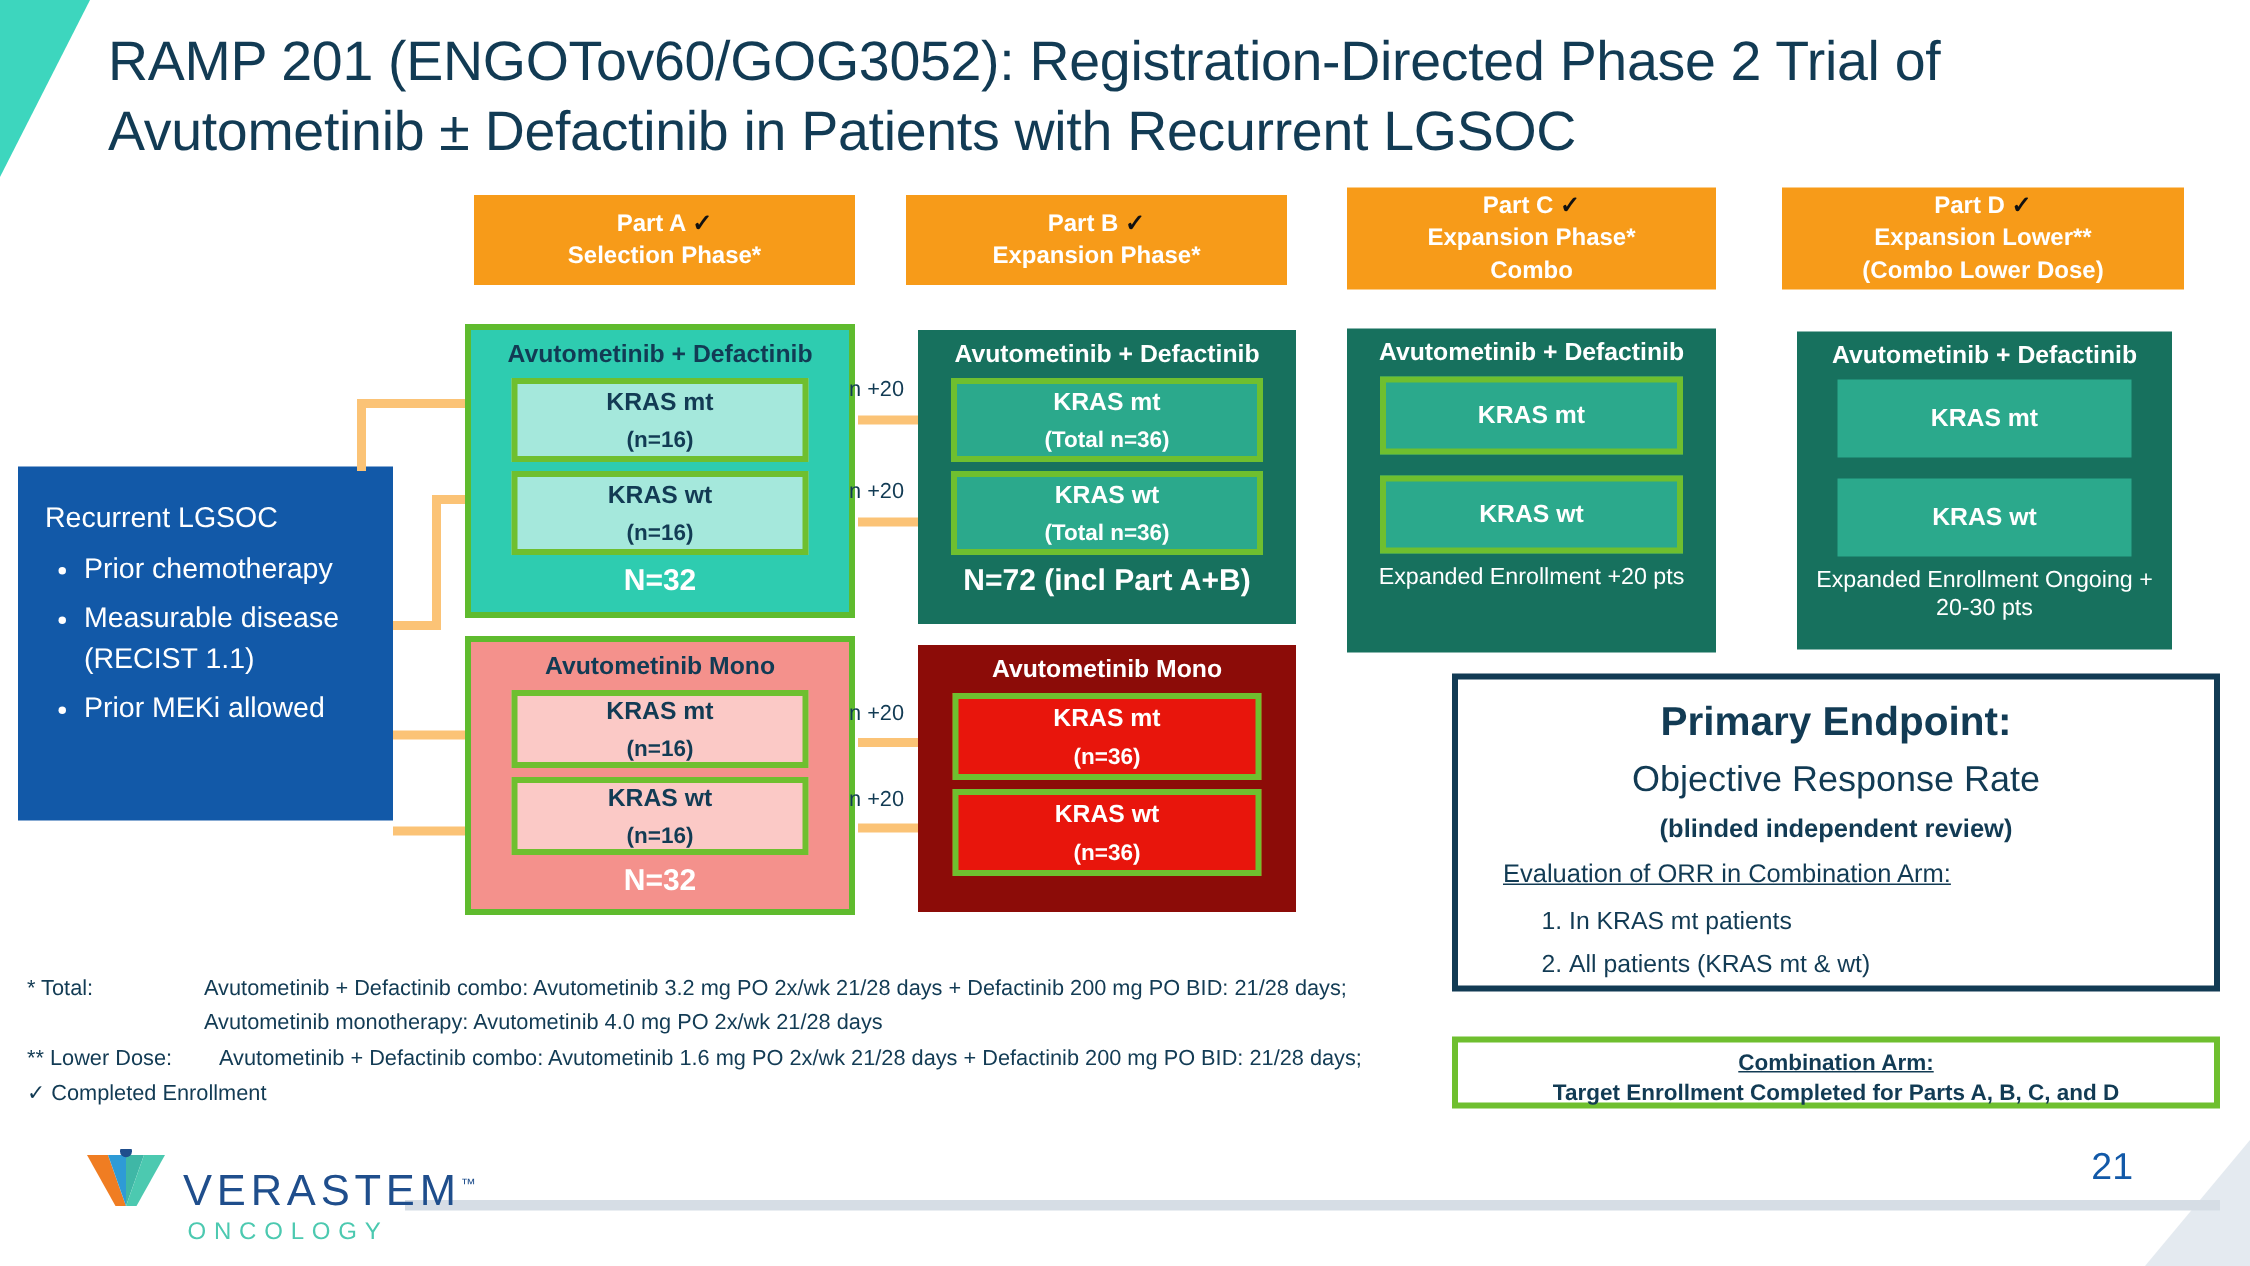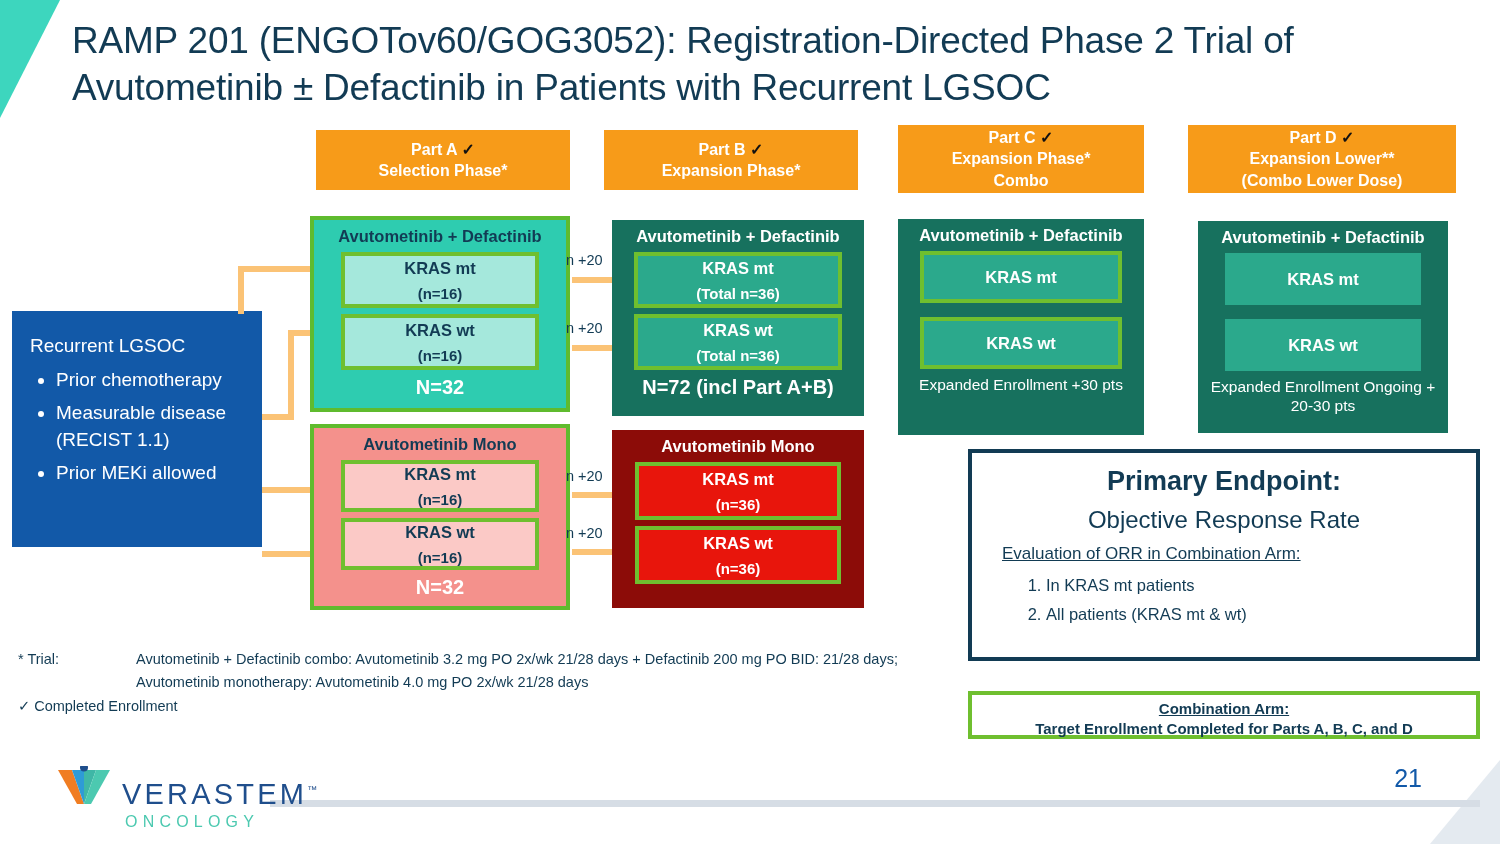--- a/index.html
+++ b/index.html
@@ -377,57 +377,62 @@
   </div>
 
   <div class="grp c-box" style="left:898px; top:219px; width:246px; height:216px;">
     <div class="grp-title">Avutometinib + Defactinib</div>
     <div class="sub" style="width:202px; height:52px;">
       <div class="l1">KRAS mt</div>
     </div>
     <div class="sub" style="width:202px; height:52px; margin-top:14px;">
       <div class="l1">KRAS wt</div>
     </div>
-    <div class="grp-foot-reg">Expanded Enrollment +30 pts</div>
+    <div class="grp-foot-reg">Expanded Enrollment +20 pts</div>
   </div>
 
   <div class="grp d-box" style="left:1198px; top:221px; width:250px; height:212px;">
     <div class="grp-title">Avutometinib + Defactinib</div>
     <div class="sub" style="width:196px; height:52px;">
       <div class="l1">KRAS mt</div>
     </div>
     <div class="sub" style="width:196px; height:52px; margin-top:14px;">
       <div class="l1">KRAS wt</div>
     </div>
     <div class="grp-foot-reg">Expanded Enrollment Ongoing + 20-30 pts</div>
   </div>
 
   <div class="endpoint">
     <div class="e1">Primary Endpoint:</div>
     <div class="e2">Objective Response Rate</div>
+    <div class="e3">(blinded independent review)</div>
     <div class="e4">Evaluation of ORR in Combination Arm:</div>
     <ol>
       <li>In KRAS mt patients</li>
       <li>All patients (KRAS mt &amp; wt)</li>
     </ol>
   </div>
 
   <div class="comboarm">
     <div class="u">Combination Arm:</div>
     <div>Target Enrollment Completed for Parts A, B, C, and D</div>
   </div>
 
   <div class="footnotes">
     <div class="fn-row">
-      <div class="fn-lab">* Trial:</div>
+      <div class="fn-lab">* Total:</div>
       <div>Avutometinib + Defactinib combo: Avutometinib 3.2 mg PO 2x/wk 21/28 days + Defactinib 200 mg PO BID: 21/28 days;</div>
     </div>
     <div class="fn-row">
       <div class="fn-lab"></div>
       <div>Avutometinib monotherapy: Avutometinib 4.0 mg PO 2x/wk 21/28 days</div>
+    </div>
+    <div class="fn-row">
+      <div class="fn-lab wide">** Lower Dose:</div>
+      <div>Avutometinib + Defactinib combo: Avutometinib 1.6 mg PO 2x/wk 21/28 days + Defactinib 200 mg PO BID: 21/28 days;</div>
     </div>
     <div>✓ Completed Enrollment</div>
   </div>
 
   <div class="footer-rule"></div>
   <div class="pagenum">21</div>
 
   <div class="logo">
     <svg width="52" height="42" viewBox="0 0 52 42" aria-hidden="true">
       <polygon points="0,4 14,4 26,38 19,38" fill="#F07D22"></polygon>

